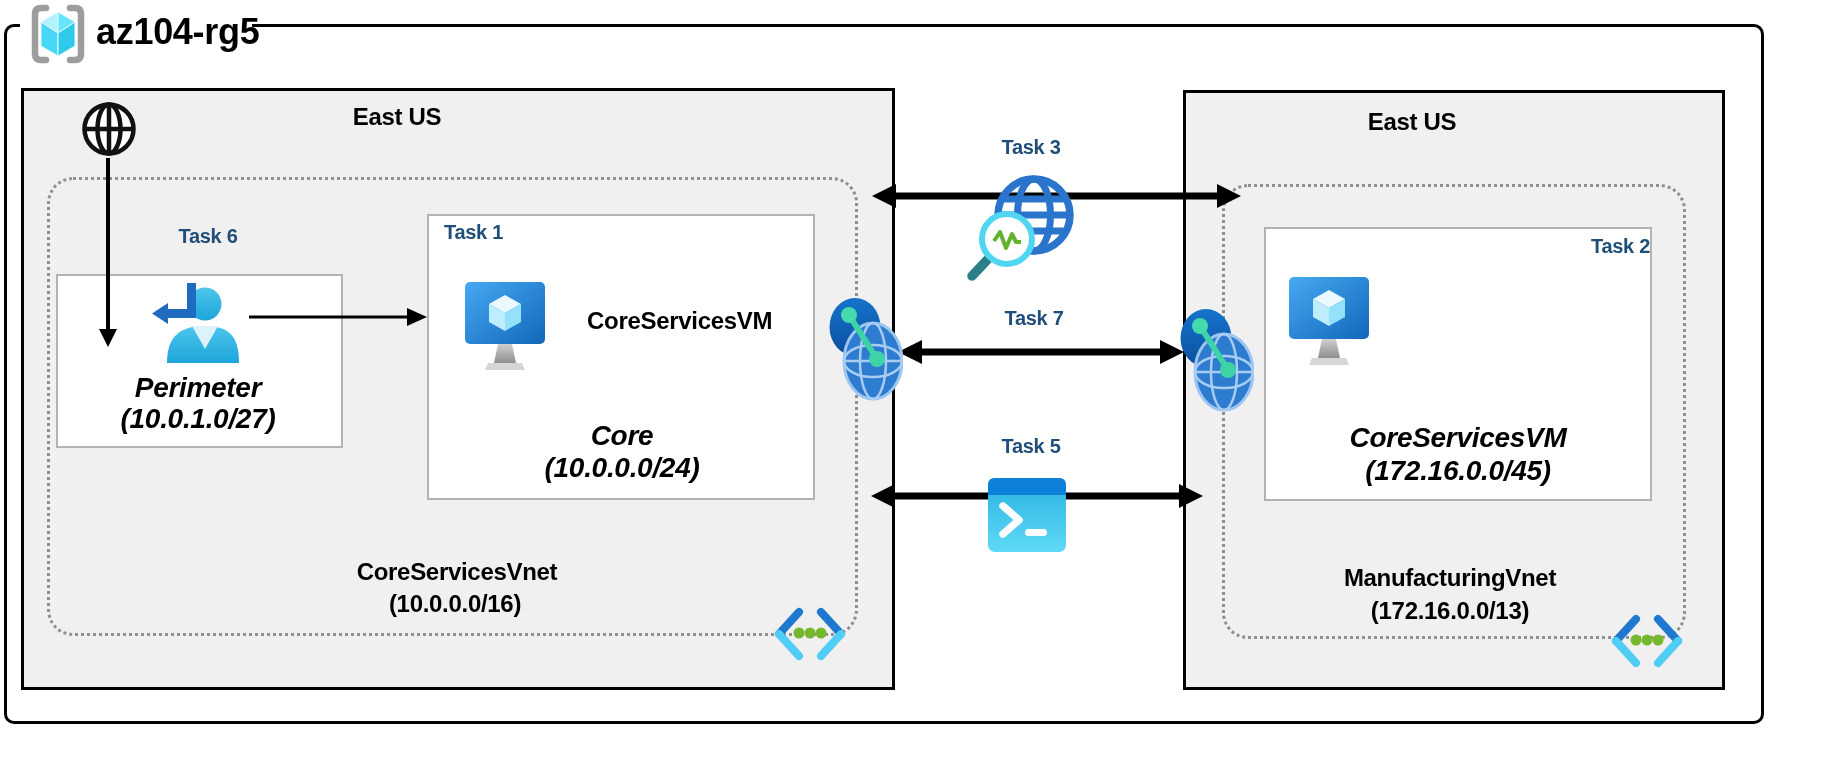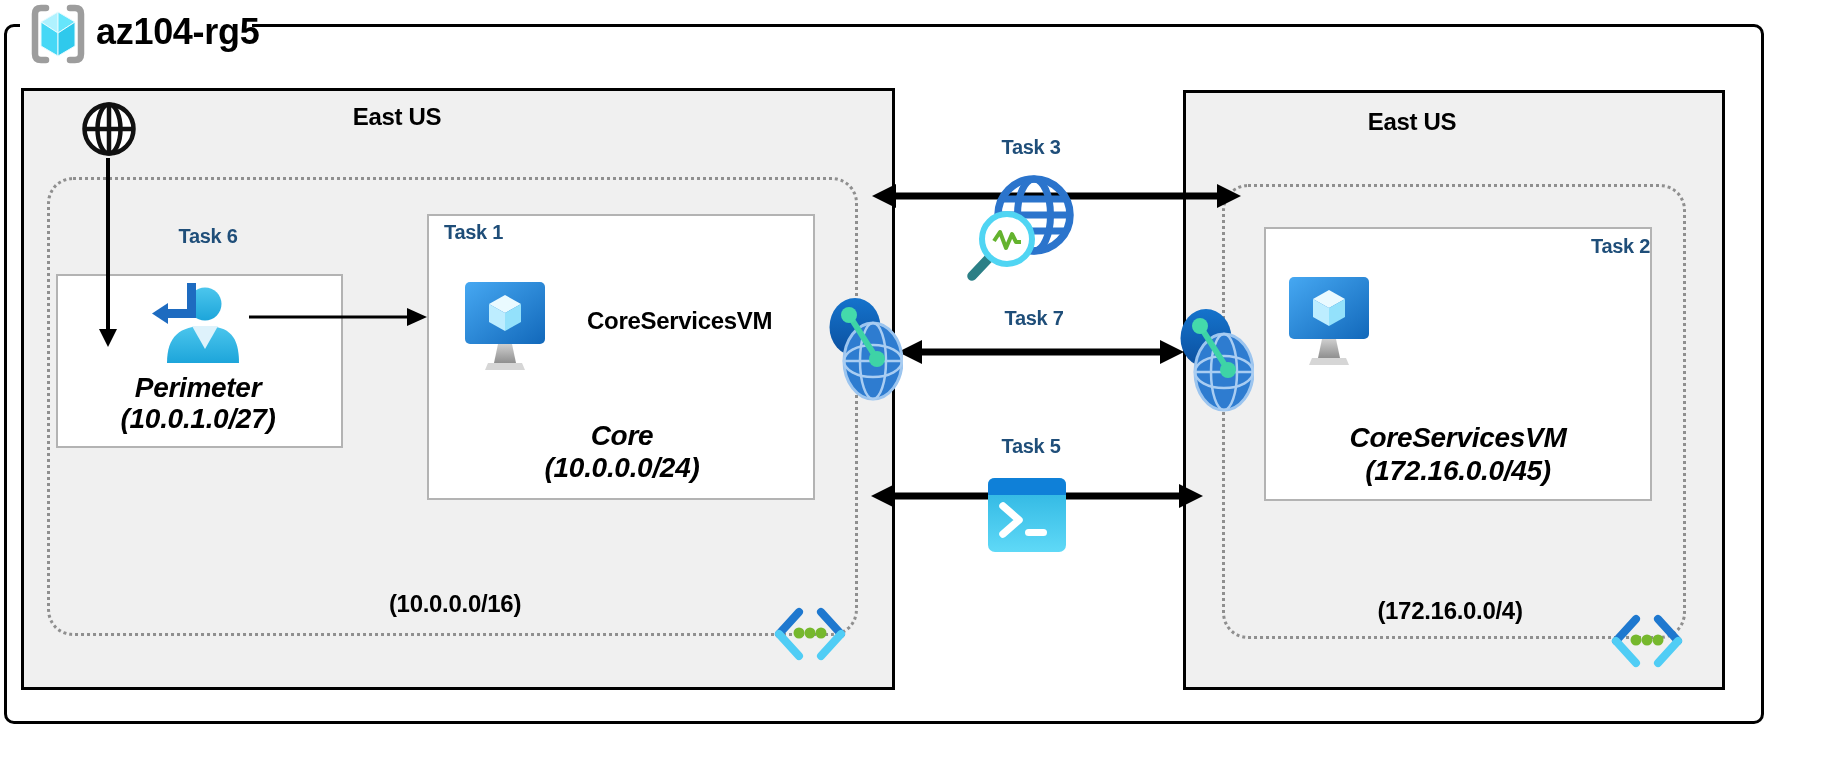--- a/index.html
+++ b/index.html
@@ -133,20 +133,21 @@
     <polygon points="41,14 57,23 41,32 25,23" fill="#eafaff"></polygon>
     <polygon points="25,23 41,32 41,50 25,41" fill="#bdedff"></polygon>
     <polygon points="57,23 41,32 41,50 57,41" fill="#93e1fb"></polygon>
     <polygon points="34,63 48,63 52,82 30,82" fill="url(#sg1)"></polygon>
     <polygon points="24,82 58,82 61,89 21,89" fill="#d6d6d6"></polygon>
   </svg>
   <div class="txt f30 vctr" style="left:564px;top:321px">CoreServicesVM</div>
   <div class="txt f28 ctr" style="left:622px;top:436px">Core</div>
   <div class="txt f28 ctr" style="left:622px;top:468px">(10.0.0.0/24)</div>
 
+  <div class="txt f30 ctr" style="left:457px;top:572px">CoreServicesVnet</div>
   <div class="txt f30 ctr" style="left:455px;top:604px">(10.0.0.0/16)</div>
   <svg class="icon" style="left:773px;top:606px" width="74" height="56" viewBox="0 0 74 56">
     <line x1="26" y1="6" x2="6" y2="28" stroke="#1e78cf" stroke-width="8" stroke-linecap="round"></line>
     <line x1="6" y1="28" x2="26" y2="50" stroke="#50cdf5" stroke-width="8" stroke-linecap="round"></line>
     <line x1="48" y1="6" x2="68" y2="28" stroke="#1e78cf" stroke-width="8" stroke-linecap="round"></line>
     <line x1="68" y1="28" x2="48" y2="50" stroke="#50cdf5" stroke-width="8" stroke-linecap="round"></line>
     <circle cx="26" cy="27" r="5.5" fill="#76b82d"></circle>
     <circle cx="37" cy="27" r="5.5" fill="#76b82d"></circle>
     <circle cx="48" cy="27" r="5.5" fill="#76b82d"></circle>
   </svg>
@@ -229,21 +230,22 @@
     <rect x="1" y="1" width="80" height="62" rx="5" fill="url(#vg2)"></rect>
     <polygon points="41,14 57,23 41,32 25,23" fill="#eafaff"></polygon>
     <polygon points="25,23 41,32 41,50 25,41" fill="#bdedff"></polygon>
     <polygon points="57,23 41,32 41,50 57,41" fill="#93e1fb"></polygon>
     <polygon points="34,63 48,63 52,82 30,82" fill="url(#sg2)"></polygon>
     <polygon points="24,82 58,82 61,89 21,89" fill="#d6d6d6"></polygon>
   </svg>
   <div class="txt f28 ctr" style="left:1458px;top:438px">CoreServicesVM</div>
   <div class="txt f28 ctr" style="left:1458px;top:471px">(172.16.0.0/45)</div>
 
-  <div class="txt f30 ctr" style="left:1450px;top:611px">(172.16.0.0/4)</div>
+  <div class="txt f30 ctr" style="left:1450px;top:578px">ManufacturingVnet</div>
+  <div class="txt f30 ctr" style="left:1450px;top:611px">(172.16.0.0/13)</div>
   <svg class="icon" style="left:1610px;top:613px" width="74" height="56" viewBox="0 0 74 56">
     <line x1="26" y1="6" x2="6" y2="28" stroke="#1e78cf" stroke-width="8" stroke-linecap="round"></line>
     <line x1="6" y1="28" x2="26" y2="50" stroke="#50cdf5" stroke-width="8" stroke-linecap="round"></line>
     <line x1="48" y1="6" x2="68" y2="28" stroke="#1e78cf" stroke-width="8" stroke-linecap="round"></line>
     <line x1="68" y1="28" x2="48" y2="50" stroke="#50cdf5" stroke-width="8" stroke-linecap="round"></line>
     <circle cx="26" cy="27" r="5.5" fill="#76b82d"></circle>
     <circle cx="37" cy="27" r="5.5" fill="#76b82d"></circle>
     <circle cx="48" cy="27" r="5.5" fill="#76b82d"></circle>
   </svg>
 

